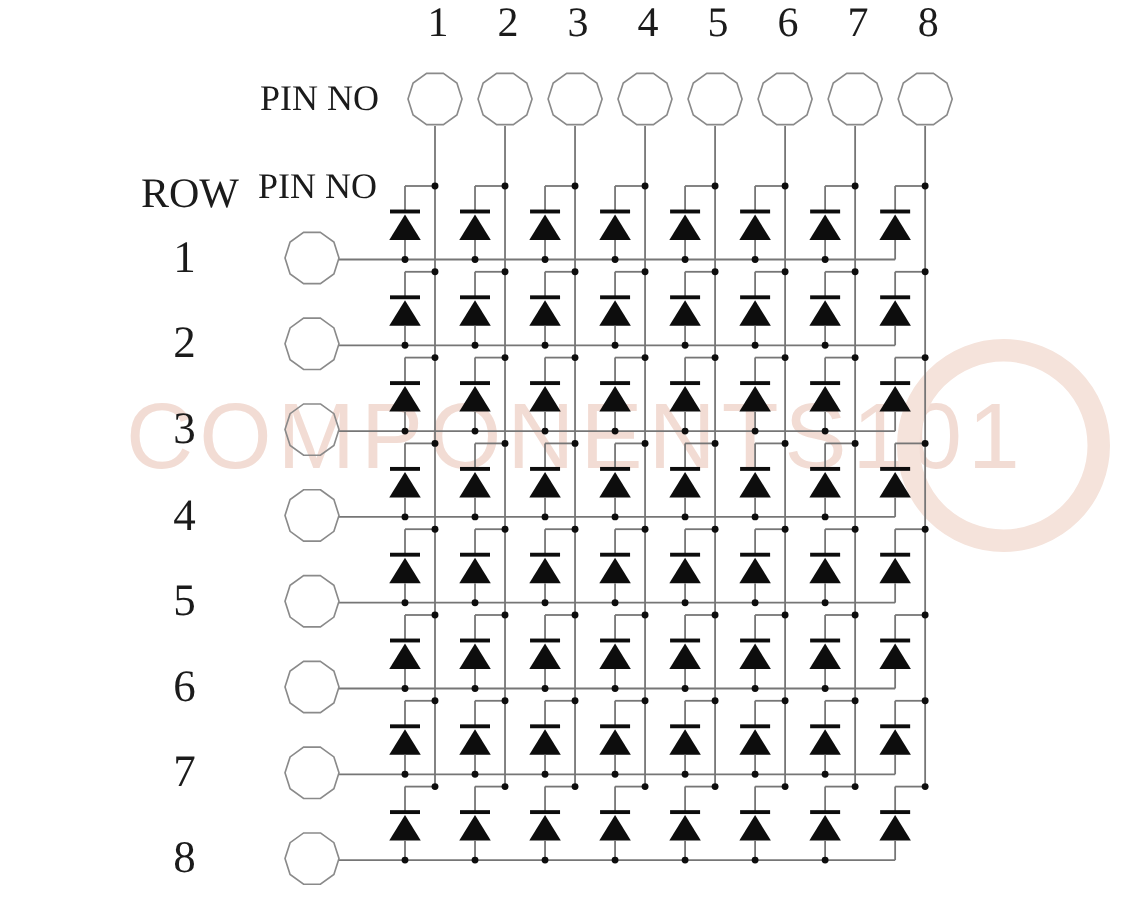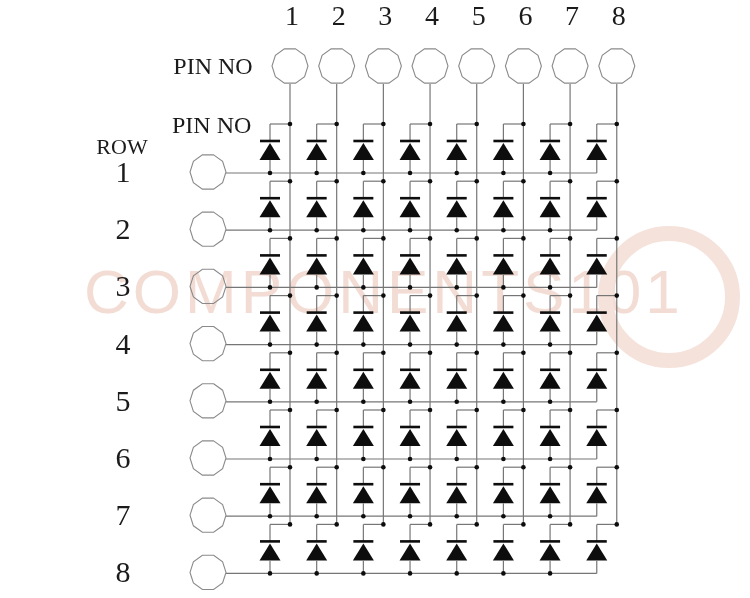--- a/index.html
+++ b/index.html
@@ -3,21 +3,21 @@
 <meta charset="utf-8">
 <style>
   html,body{margin:0;padding:0;background:#ffffff;}
   .stage{
     position:relative;width:750px;height:598px;background:#ffffff;overflow:hidden;
     font-family:"Liberation Serif", serif;
   }
   .lbl{position:absolute;color:#1b1b1b;white-space:nowrap;}
   .col-header{left:200px;top:2px;width:58px;font-size:27px;text-align:center;}
   .top-pin{left:167px;top:53px;width:92px;font-size:24px;text-align:center;}
-  .row-header{left:94px;top:114px;width:56px;font-size:22px;text-align:center;margin-top:20px;}
+  .row-header{left:94px;top:114px;width:56px;font-size:28px;text-align:center;}
   .left-pin{left:172px;top:112px;width:72px;font-size:24px;text-align:center;}
   .colnum{position:absolute;top:1px;width:34px;height:30px;line-height:30px;
     text-align:center;font-size:28px;color:#1b1b1b;}
   .rownum{position:absolute;width:44px;height:32px;line-height:32px;
     text-align:center;font-size:30px;color:#1b1b1b;left:101px;}
   .watermark-text{
     position:absolute;left:84px;top:256px;font-family:"Liberation Sans", sans-serif;
     font-weight:normal;font-size:62px;letter-spacing:4px;color:#f2dcd4;z-index:0;
   }
   .watermark-ring{

